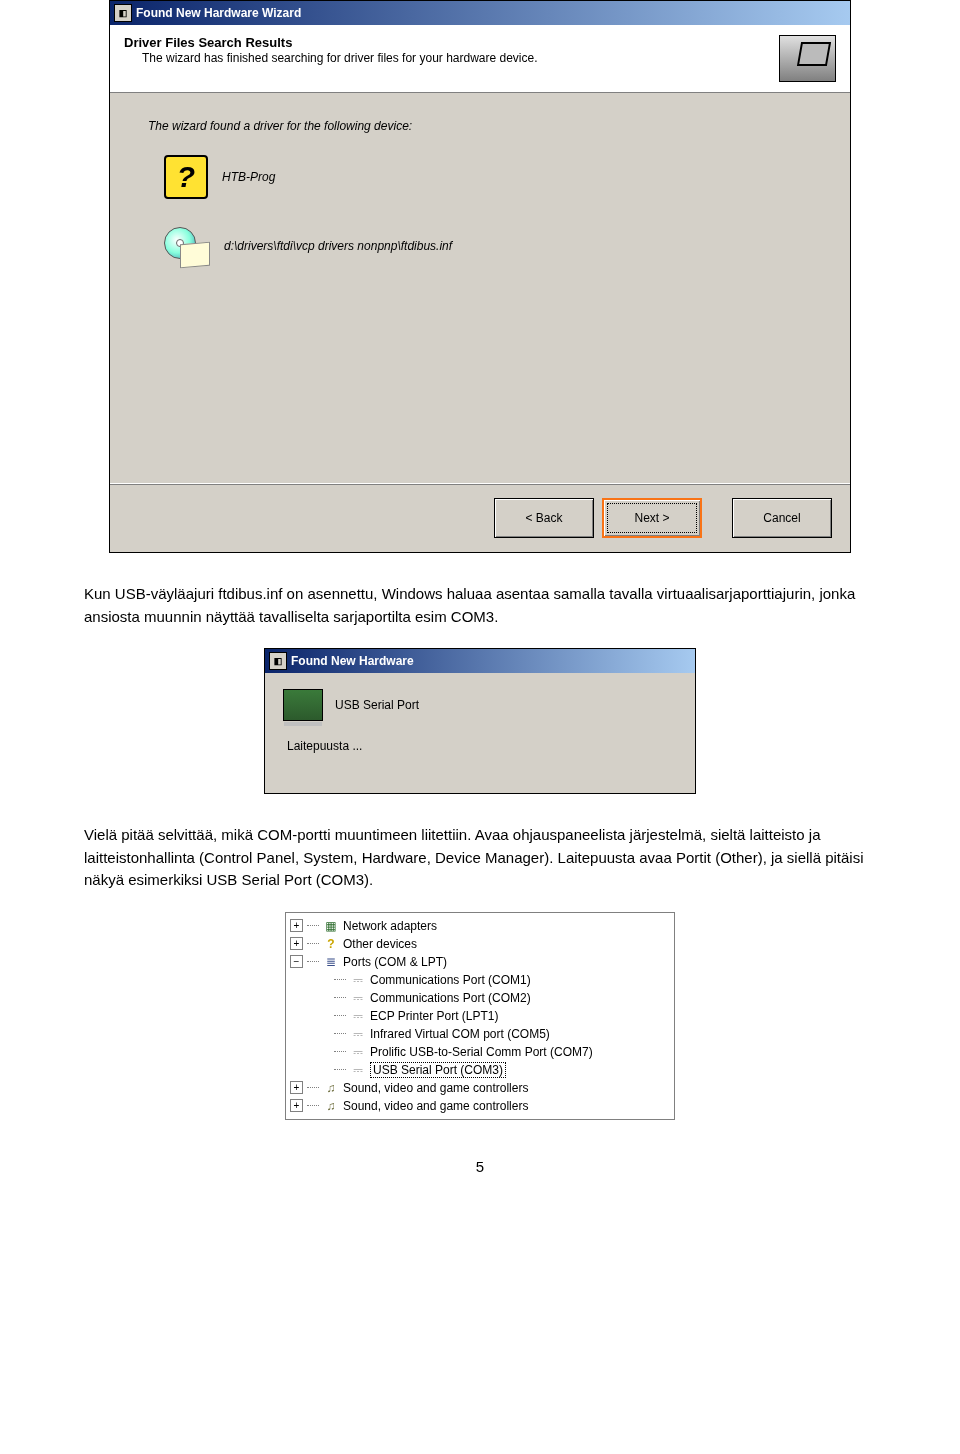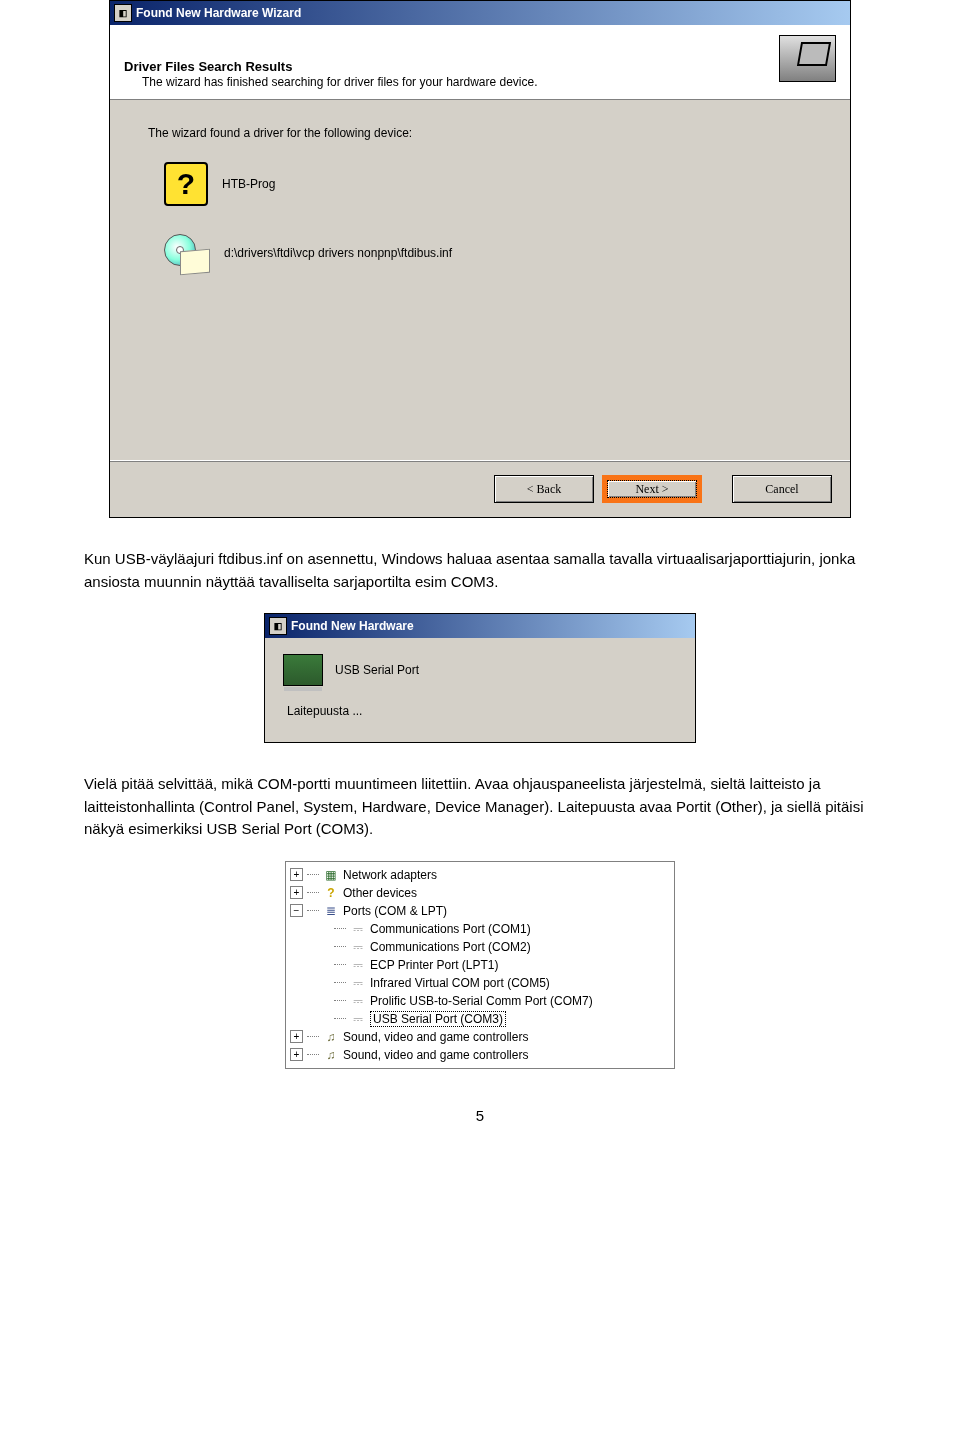--- a/index.html
+++ b/index.html
@@ -47,40 +47,41 @@
     font-size: 9px; color:#000;
   }
   .wiz-header {
     background: #fff;
     display: flex;
     justify-content: space-between;
     padding: 10px 14px;
     border-bottom: 1px solid #808080;
   }
   .wiz-header-text { flex: 1; }
-  .wiz-header-title { font-weight: bold; font-size: 13px; margin-top: 24px; }
+  .wiz-header-title { font-weight: bold; font-size: 13px; }
   .wiz-header-sub { font-size: 12px; margin-left: 18px; margin-top: 1px; }
   .wiz-header-icon {
     width: 55px; height: 45px;
     border: 1px solid #000;
     background: linear-gradient(to bottom, #e0e0e0, #808080);
     position: relative;
   }
   .wiz-header-icon::after {
     content: "";
     position: absolute;
     right: 6px; top: 6px;
     width: 26px; height: 20px;
     border: 2px solid #000;
     background: #bbb;
     transform: skewX(-10deg);
   }
   .wiz-body {
-    padding: 18px 28px 12px 28px;
+    padding: 18px 28px 42px 28px;
     min-height: 330px;
+    font-style: italic;
   }
   .wiz-line { margin: 8px 0 22px 10px; }
   .wiz-row {
     display: flex;
     align-items: center;
     gap: 14px;
     margin: 14px 0 28px 26px;
   }
   .icon-question {
     width: 40px; height: 40px;
@@ -117,44 +118,44 @@
   .wiz-buttonbar {
     border-top: 1px solid #fff;
     box-shadow: inset 0 1px 0 #808080;
     padding: 14px 18px;
     display: flex;
     justify-content: flex-end;
     gap: 8px;
   }
   .wiz-btn {
     min-width: 100px;
-    height: 28px;
+    height: 40px;
     background: #d4d0c8;
     border: 1px solid #000;
     box-shadow: inset 1px 1px 0 #fff, inset -1px -1px 0 #808080;
-    font-family: Liberation Serif, serif;
+    font-family: Liberation Sans, sans-serif;
     font-size: 12px;
     display: inline-flex; align-items: center; justify-content: center;
   }
   .wiz-btn.default {
-    border: 6px solid #f97316;
+    border: 2px solid #f97316;
     outline: 1px dotted #000;
     outline-offset: -6px;
   }
 
   
   .fnh-window {
     width: 430px;
     border: 1px solid #000;
     background: #d4d0c8;
     font-family: Tahoma, Arial, sans-serif;
     font-size: 12px;
   }
   .fnh-body {
-    padding: 16px 18px 24px 18px;
+    padding: 16px 18px 40px 18px;
   }
   .fnh-row1 { display: flex; align-items: center; gap: 12px; margin-bottom: 18px; }
   .icon-chip {
     width: 38px; height: 30px;
     background: linear-gradient(#3a7a3a,#2c5a2c);
     border: 1px solid #000;
     position: relative;
   }
   .icon-chip::after {
     content: "";

